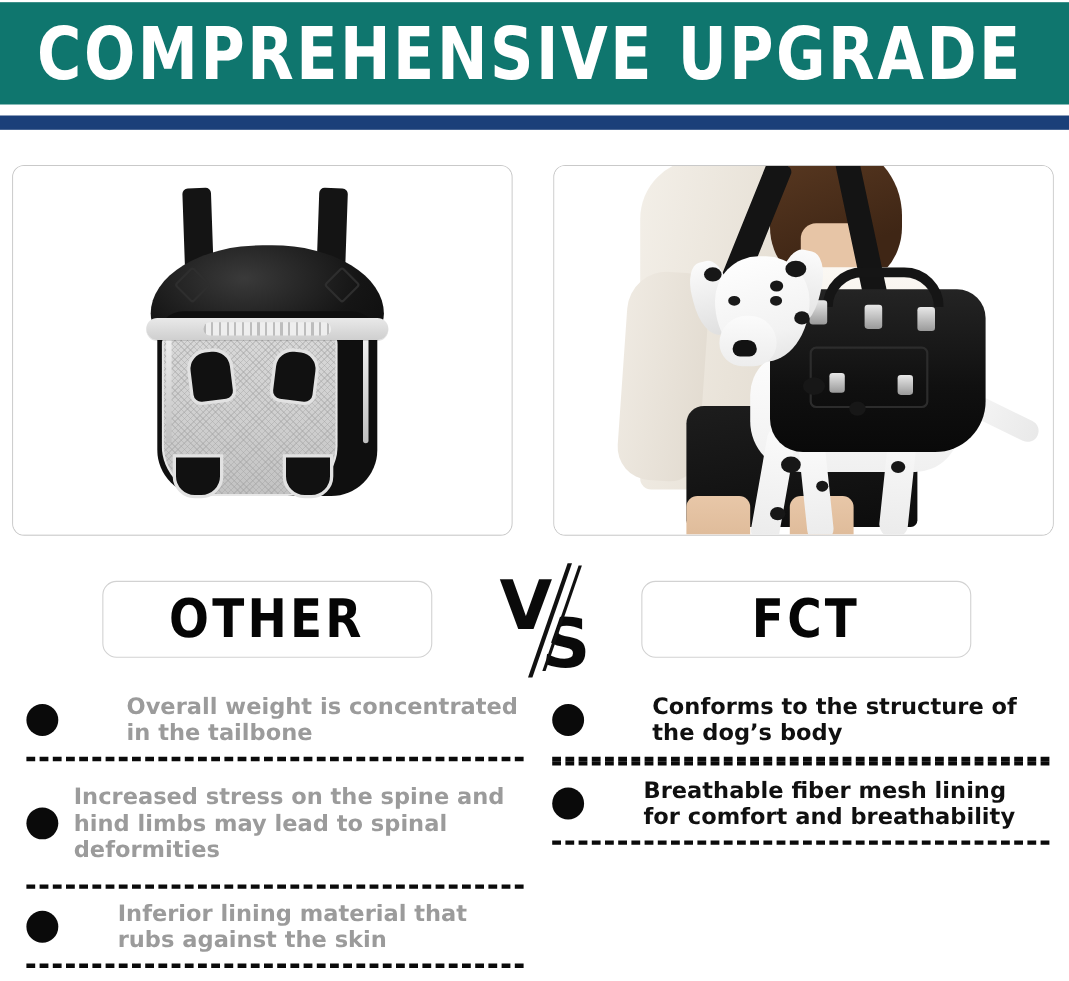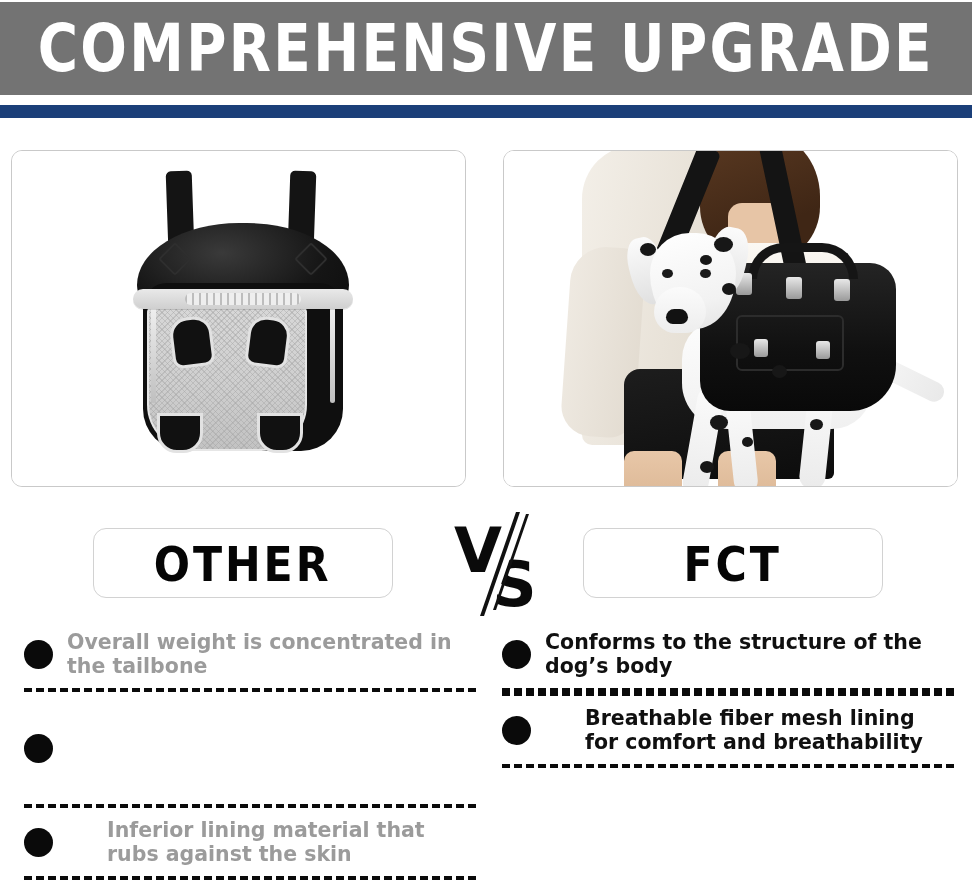--- a/index.html
+++ b/index.html
@@ -21,24 +21,24 @@
     background: #ffffff;
   }
 
   
   .header-banner {
     position: absolute;
     left: 0;
     top: 2px;
     width: 972px;
     height: 93px;
-    background: #737373;
+    background: #0f766e;
     display: flex;
     align-items: center;
-    justify-content: center;
+    justify-content: flex-start;
   }
   .header-title {
     color: #ffffff;
     font-family: "DejaVu Sans", "Liberation Sans", sans-serif;
     font-size: 59px;
     line-height: 60px;
     font-weight: 700;
     letter-spacing: 2.5px;
     text-transform: uppercase;
     transform: scaleX(0.93) scaleY(1.12);
@@ -451,21 +451,21 @@
   .col.left-col  { left: 24px; }
   .col.right-col { left: 502px; }
 
   .bullet-row {
     position: relative;
     display: flex;
     align-items: center;
     box-sizing: border-box;
     padding-right: 4px;
   }
-  .bullet-row.r1 { height: 68px; }
+  .bullet-row.r1 { height: 68px; gap: 48px; }
   .bullet-row.r2 { height: 112px; }
   .bullet-row.r3 { height: 68px; gap: 40px; }
 
   .dot {
     flex: 0 0 auto;
     width: 29px;
     height: 29px;
     background: #0a0a0a;
     border-radius: 50%;
     margin-right: 14px;
@@ -590,20 +590,21 @@
 
     <div class="col left-col">
       <div class="bullet-row r1">
         <span class="dot"></span>
         <span class="bullet-text">Overall weight is concentrated in the tailbone</span>
       </div>
       <div class="divider"></div>
 
       <div class="bullet-row r2">
         <span class="dot"></span>
+        <span class="bullet-text">Increased stress on the spine and hind limbs may lead to spinal deformities</span>
       </div>
       <div class="divider"></div>
 
       <div class="bullet-row r3">
         <span class="dot"></span>
         <span class="bullet-text">Inferior lining material that rubs against the skin</span>
       </div>
       <div class="divider"></div>
     </div>
 

